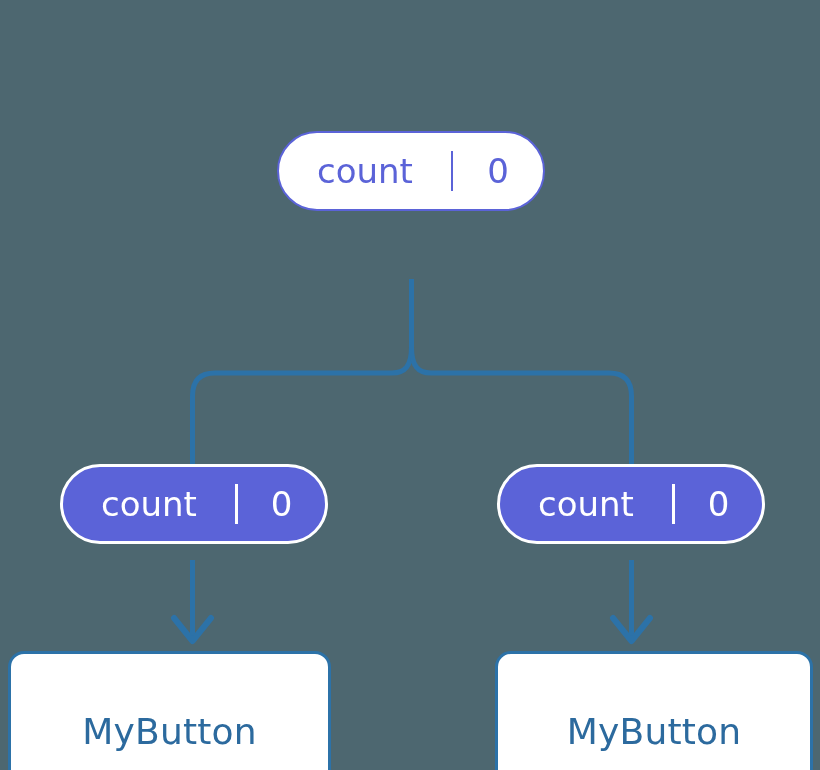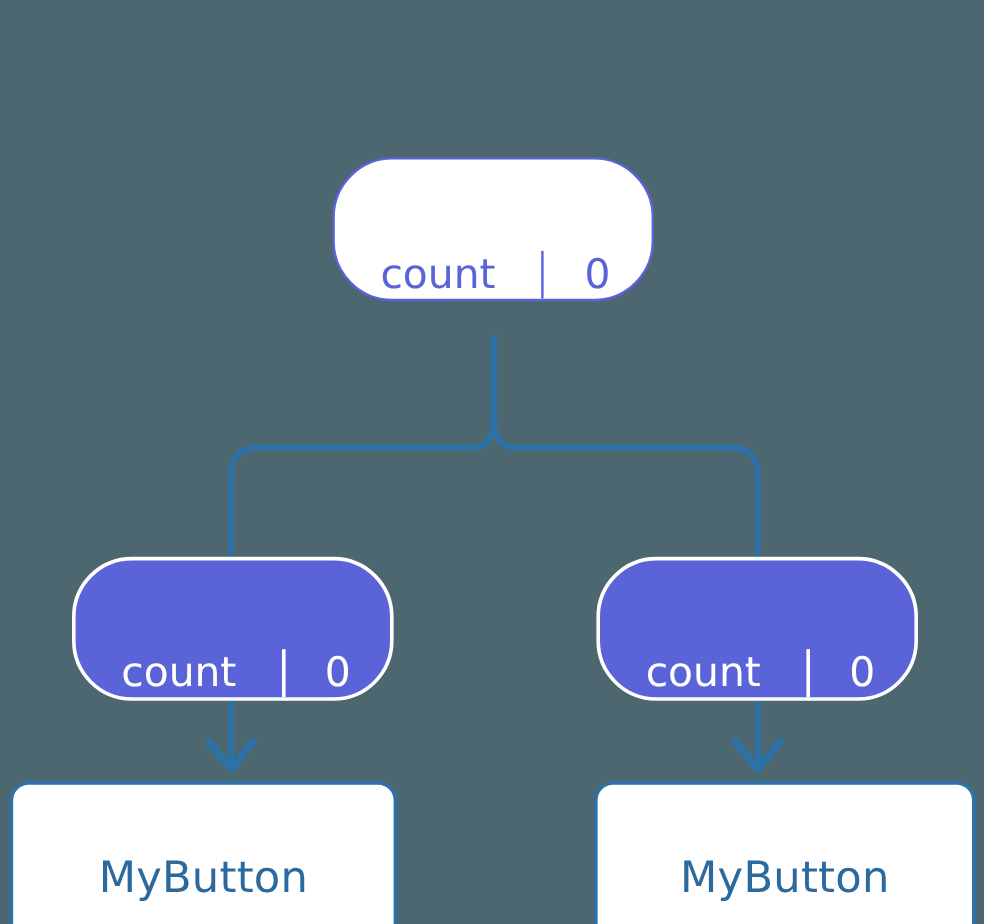--- a/index.html
+++ b/index.html
@@ -59,24 +59,24 @@
     height: 160px;
     justify-content: center;
   }
   #box-mybutton-left  { left: 8px;   top: 651px; width: 323px; }
   #box-mybutton-right { left: 495px; top: 651px; width: 318px; }
 
   
   .state-pill {
     position: absolute;
     box-sizing: border-box;
-    height: 120px;
+    height: 80px;
     border-radius: 50px;
     display: flex;
-    align-items: flex-end;
+    align-items: center;
     overflow: hidden;
     z-index: 3;
   }
   .pill-name, .pill-value {
     display: flex;
     align-items: center;
     justify-content: center;
     font-size: 34px;
     white-space: nowrap;
   }

